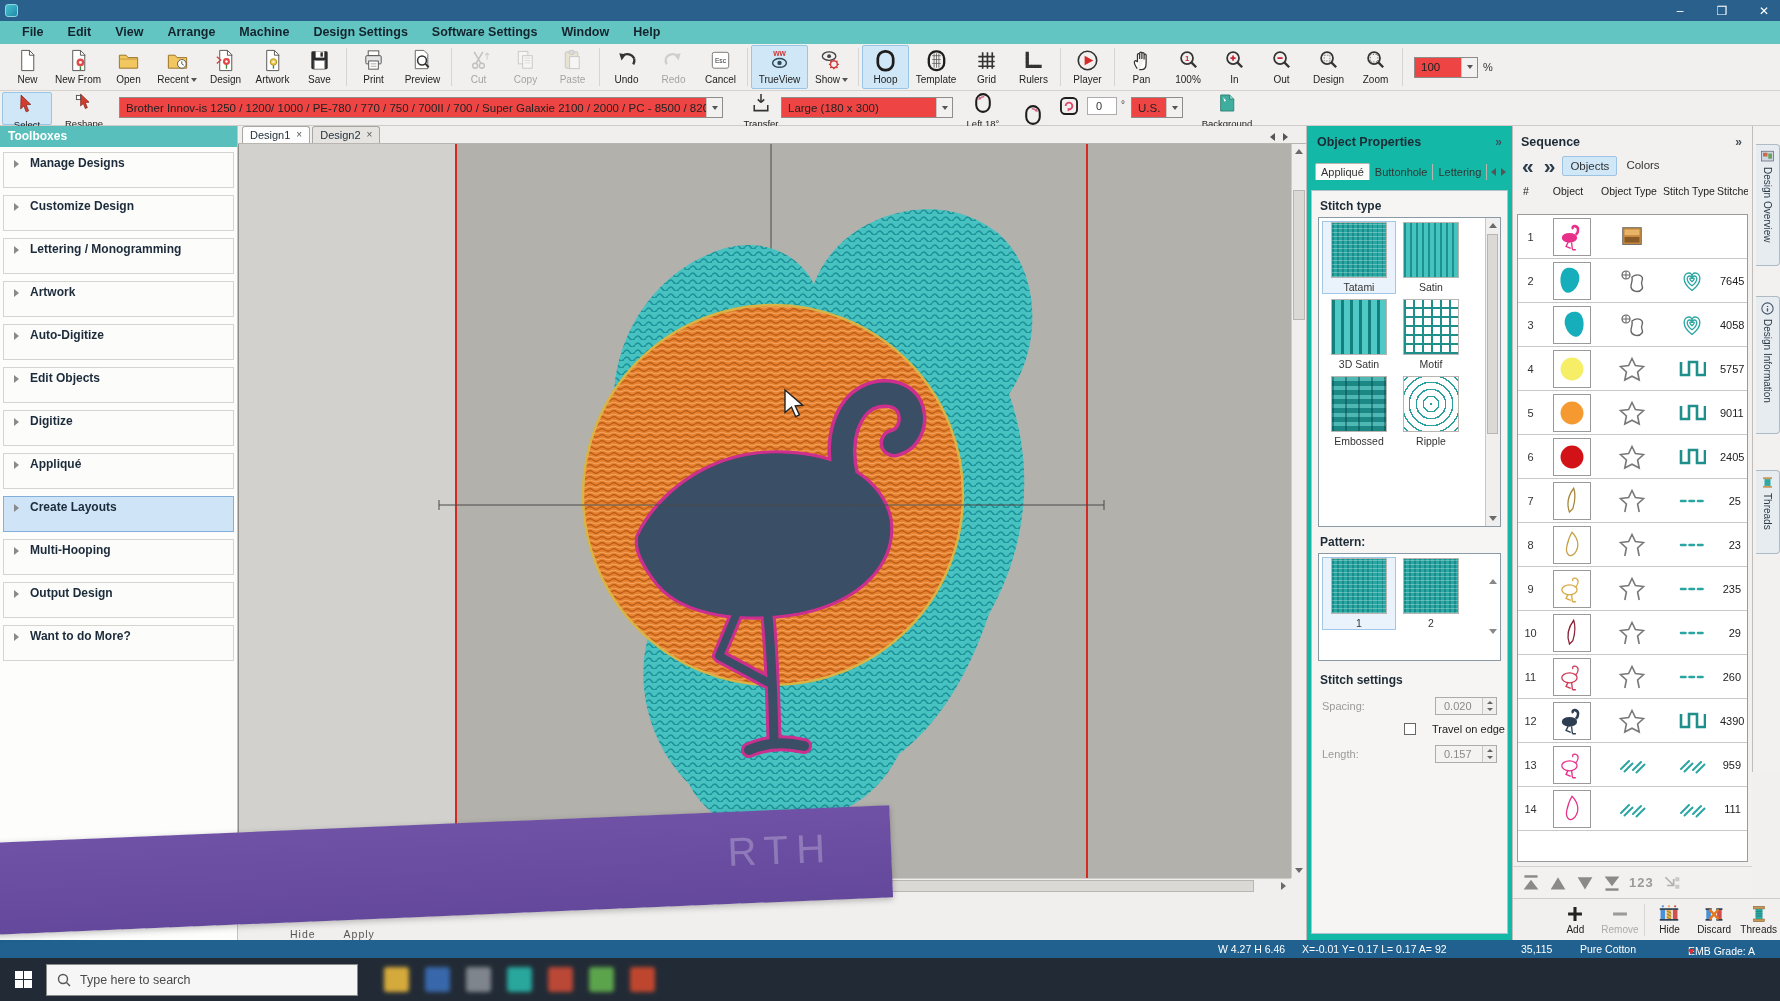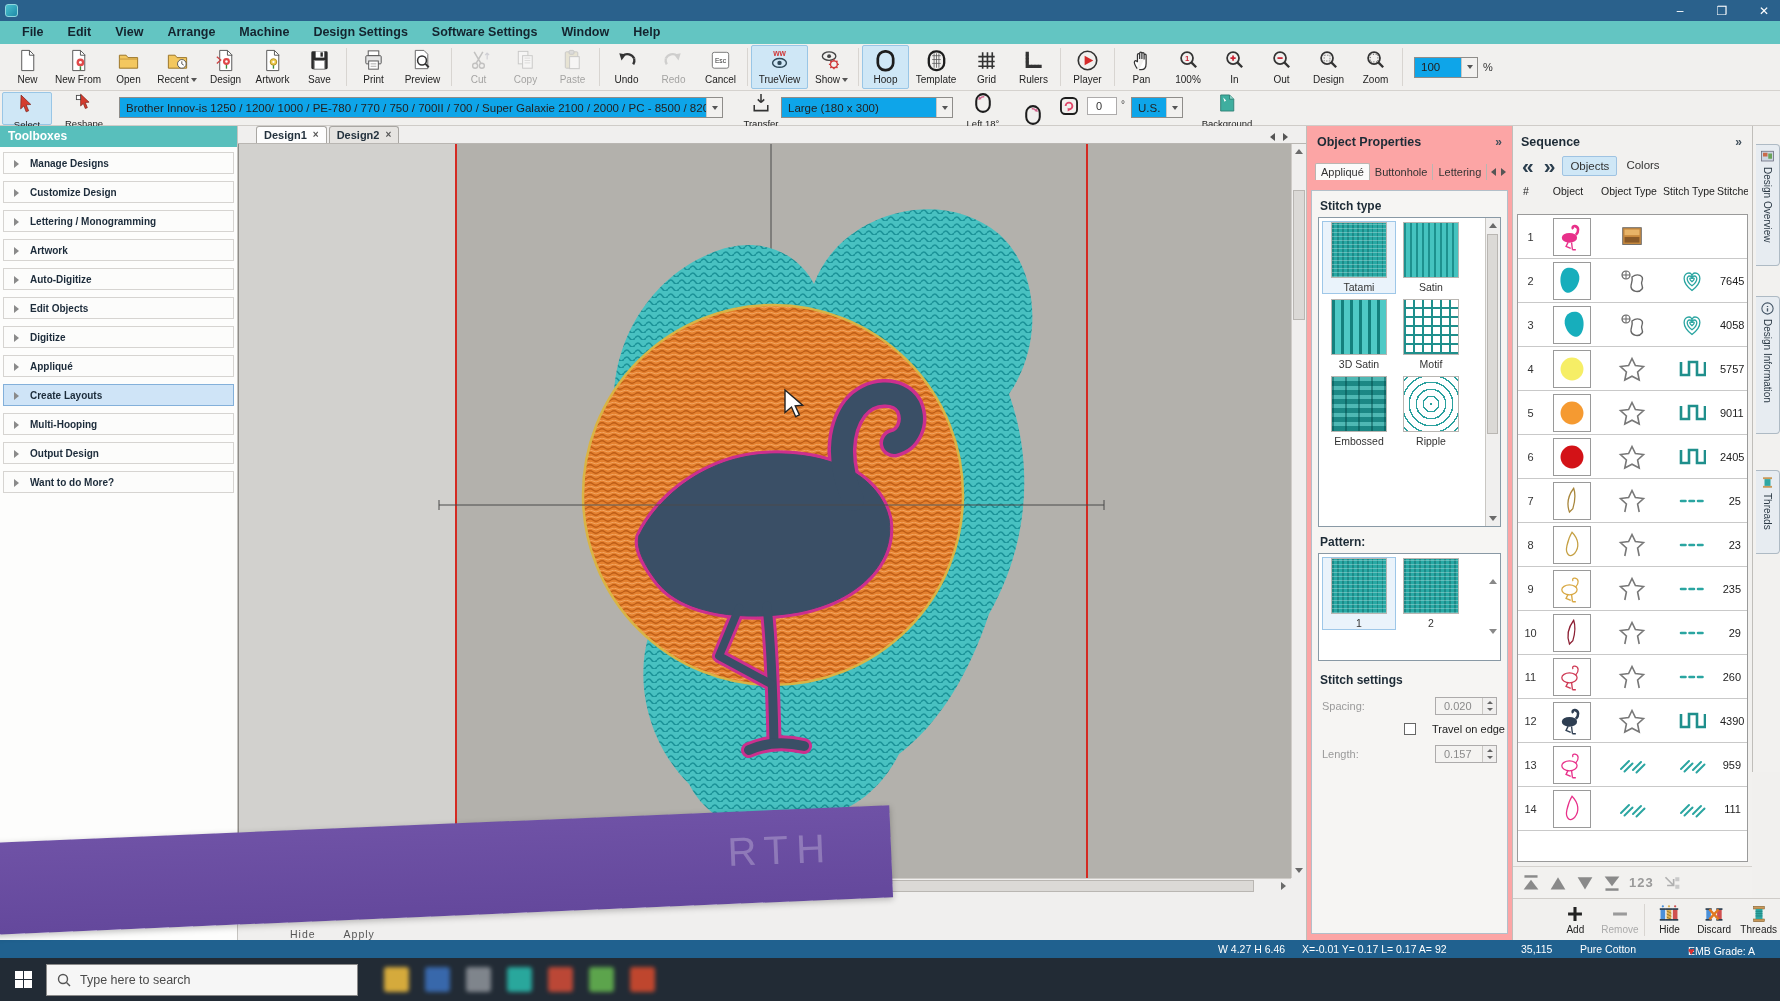--- a/index.html
+++ b/index.html
@@ -20,63 +20,63 @@
   
   .toolbar1 { position:absolute; left:0; top:44px; width:1780px; height:47px; background:#f1f0ee; border-bottom:1px solid #d5d2ce; display:flex; align-items:center; padding-left:4px; }
   .tb-item { width:47px; height:44px; display:flex; flex-direction:column; align-items:center; justify-content:flex-start; padding-top:2px; border:1px solid transparent; border-radius:2px; }
   .tb-item svg { width:25px; height:25px; flex:0 0 auto; }
   .tb-item .lbl { font-size:10px; color:#222; white-space:nowrap; line-height:13px; display:flex; align-items:center; gap:2px; }
   .tb-item.disabled { opacity:.38; }
   .tb-item.active { background:#cfe7f6; border-color:#99c6e6; }
   .tb-sep { width:1px; height:38px; background:#d8d5d1; margin:0 3px; }
   .caret-down { width:0; height:0; border-left:3.5px solid transparent; border-right:3.5px solid transparent; border-top:4px solid #555; display:inline-block; }
   .zoomcombo { display:flex; align-items:center; margin-left:8px; }
-  .combo { background:#0ea5e9; border:1px solid #8f8d8a; height:21px; display:flex; align-items:center; position:relative; }
+  .combo { background:#ef4444; border:1px solid #8f8d8a; height:21px; display:flex; align-items:center; position:relative; }
   .combo .cval { font-size:11.5px; color:#222; padding:0 6px; white-space:nowrap; overflow:hidden; flex:1; }
   .combo .cbtn { width:16px; height:100%; border-left:1px solid #c9c7c3; display:flex; align-items:center; justify-content:center; background:#f2f1ef; }
   .pct { font-size:11px; color:#333; margin-left:5px; }
 
   
   .toolbar2 { position:absolute; left:0; top:91px; width:1780px; height:35px; background:#f1f0ee; border-bottom:1px solid #cfccc8; }
   .t2 { position:absolute; display:flex; flex-direction:column; align-items:center; }
   .t2 svg { width:22px; height:22px; }
   .t2 .lbl { font-size:9.5px; color:#222; white-space:nowrap; }
   .t2.activebtn { background:#cfe7f6; border:1px solid #99c6e6; border-radius:2px; }
 
   
   .sidebar { position:absolute; left:0; top:126px; width:238px; height:814px; background:#fdfdfc; border-right:1px solid #c6c4c0; }
   .sb-header { height:21px; background:#58bfbc; color:#fff; font-weight:700; font-size:12px; line-height:21px; padding-left:8px; }
   .sb-list { padding:5px 2px 0 2px; }
-  .sb-item { position:relative; height:22px; line-height:21px; margin:0 1px 7px 1px; background:#fcfcfb; border:1px solid #d6d4d1; font-size:10px; font-weight:700; color:#1c2b3a; padding-left:26px; }
+  .sb-item { position:relative; height:36px; line-height:21px; margin:0 1px 7px 1px; background:#fcfcfb; border:1px solid #d6d4d1; font-size:12px; font-weight:700; color:#1c2b3a; padding-left:26px; }
   .sb-item .tri { position:absolute; left:10px; top:6.5px; width:0; height:0; border-top:4px solid transparent; border-bottom:4px solid transparent; border-left:5px solid #8a8a8a; }
   .sb-item.active { background:#cfe4f7; border-color:#83b0da; }
 
   
   .canvas { position:absolute; left:238px; top:126px; width:1068px; height:814px; background:#f0efee; }
-  .tabbar { height:18px; background:#f0efee; border-bottom:1px solid #b9b6b2; display:flex; align-items:center; padding-left:18px; position:relative;font-weight:bold; }
+  .tabbar { height:18px; background:#f0efee; border-bottom:1px solid #b9b6b2; display:flex; align-items:center; padding-left:4px; position:relative; }
   .ctab { height:17px; line-height:16px; font-size:11px; color:#24323e; background:#e6e4e1; border:1px solid #a9a7a3; border-bottom:none; border-radius:3px 3px 0 0; padding:0 7px; margin-right:2px; display:flex; gap:6px; align-items:center; }
   .ctab.active { background:#fdfdfd; }
   .ctab .x { font-size:10px; color:#555; }
   .tabarrows { position:absolute; right:18px; bottom:2px; display:flex; gap:8px; }
   .tria-l { width:0;height:0;border-top:4px solid transparent;border-bottom:4px solid transparent;border-right:5px solid #555; }
   .tria-r { width:0;height:0;border-top:4px solid transparent;border-bottom:4px solid transparent;border-left:5px solid #555; }
   .drawing { position:relative; height:734px; background:#b3b1ac; border-left:1px solid #8f8d89; overflow:hidden; }
   .vscroll { position:absolute; right:0; top:18px; width:15px; height:734px; background:#f0efee; border-left:1px solid #cfccc8; }
   .vthumb { position:absolute; left:1px; width:12px; background:#dbd9d6; border:1px solid #b9b6b2; }
   .sbtn { position:absolute; left:0; width:14px; height:15px; display:flex; align-items:center; justify-content:center; background:#f0efee; }
   .hscroll { position:absolute; left:0; top:752px; width:1053px; height:15px; background:#f0efee; border-top:1px solid #cfccc8; }
   .hthumb { position:absolute; top:1px; height:12px; background:#dbd9d6; border:1px solid #b9b6b2; }
   .tri-up { width:0;height:0;border-left:4px solid transparent;border-right:4px solid transparent;border-bottom:5px solid #6a6a6a; }
   .tri-dn { width:0;height:0;border-left:4px solid transparent;border-right:4px solid transparent;border-top:5px solid #6a6a6a; }
   .tri-rt { width:0;height:0;border-top:4px solid transparent;border-bottom:4px solid transparent;border-left:5px solid #6a6a6a; }
   .bottomstrip { position:absolute; left:238px; top:893px; width:1068px; height:47px; background:#f0efee; }
   .fragment { position:absolute; left:52px; top:35px; font-size:10.5px; color:#555; letter-spacing:1px; display:flex; gap:28px; }
 
   
-  .objprops { position:absolute; left:1306px; top:126px; width:206px; height:814px; background:#fca5a5; border-left:1px solid #c0beba; }
+  .objprops { position:absolute; left:1306px; top:126px; width:206px; height:814px; background:#14b8a6; border-left:1px solid #c0beba; }
   .op-header { display:flex; justify-content:space-between; padding:9px 10px 0 10px; font-size:12.5px; font-weight:700; color:#1d2b36; }
   .chev { color:#41505c; font-size:12px; font-weight:700; }
   .op-tabs { display:flex; align-items:center; margin:14px 6px 0 8px; font-size:11px; color:#333; }
   .op-tab { padding:2px 5px; border-right:1px solid #b9b6b2; }
   .op-tab.first { background:#fbfbfa; border:1px solid #b9b6b2; border-bottom:none; border-radius:2px 2px 0 0; }
   .op-page { position:absolute; left:4px; right:4px; top:64px; bottom:6px; background:#f6f5f3; border:1px solid #b3bfc9; }
   .op-label { font-size:12px; font-weight:700; color:#1d2b36; margin:8px 0 4px 8px; }
   .listbox { position:relative; margin:0 6px; background:#fff; border:1px solid #8999a5; }
   .swgrid { display:flex; flex-wrap:wrap; padding:4px 2px 2px 4px; width:158px; }
   .swcell { width:72px; display:flex; flex-direction:column; align-items:center; margin-bottom:6px; }

